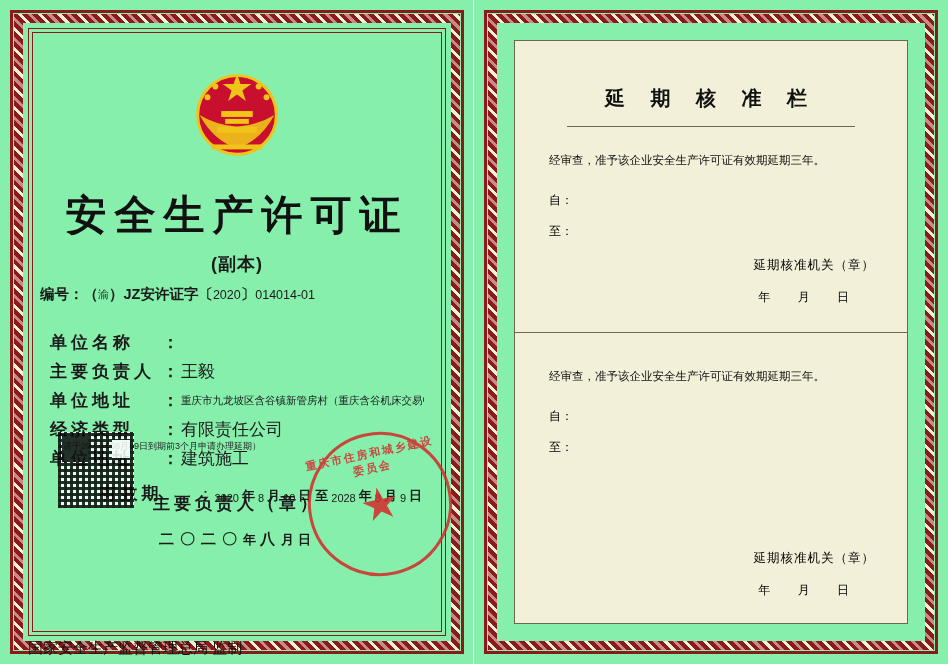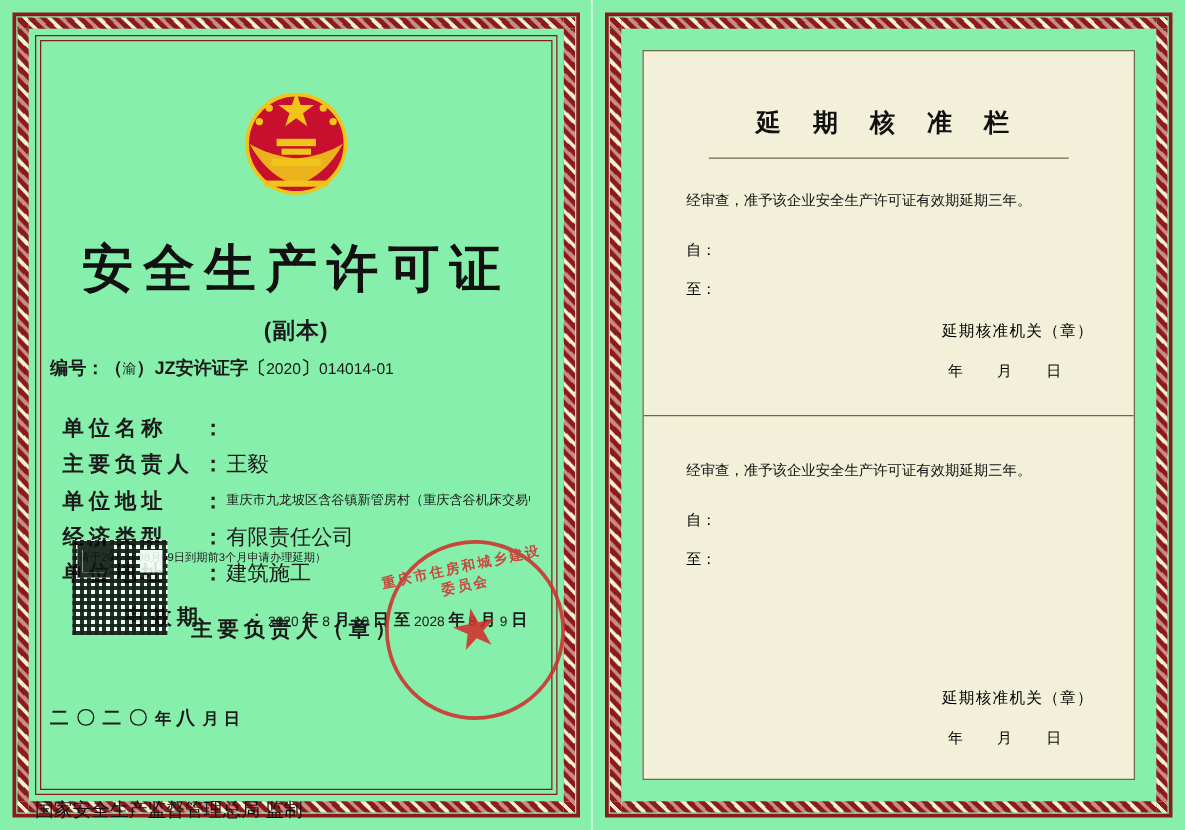--- a/index.html
+++ b/index.html
@@ -119,21 +119,21 @@
   .note{
     position:absolute;top:400px;left:14px;
     font-size:9px;color:#222;white-space:nowrap;
   }
   .issuer{
     position:absolute;top:452px;left:0;right:0;
     text-align:center;font-size:17px;font-weight:bold;letter-spacing:4px;
   }
   .date-line{
     position:absolute;top:490px;left:0;right:0;
-    text-align:left;font-size:15px;font-weight:bold;letter-spacing:6px;margin-top:35px;
+    text-align:center;font-size:15px;font-weight:bold;letter-spacing:6px;
   }
   .date-line .u{font-size:13px;letter-spacing:4px;}
 
   .qr{
     position:absolute;left:18px;top:392px;
     width:76px;height:76px;
     background:
       repeating-linear-gradient(90deg,#111 0 3px,#fff 3px 6px),
       repeating-linear-gradient(0deg,#111 0 3px,#fff 3px 6px);
     background-blend-mode:multiply;

